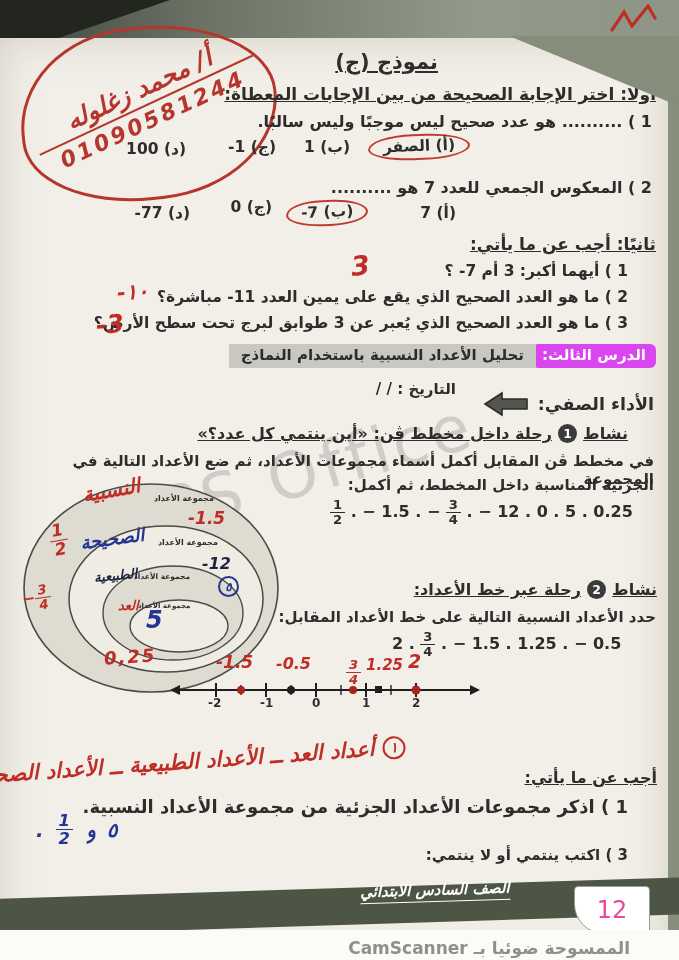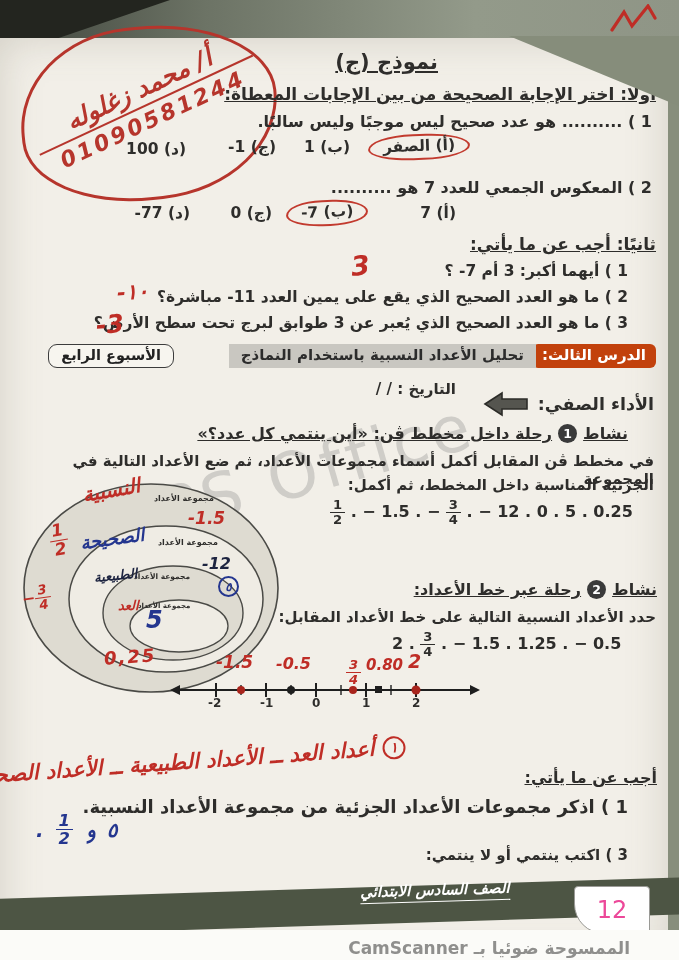--- a/index.html
+++ b/index.html
@@ -31,21 +31,21 @@
   .opt{font-weight:700;color:#2e2d2b;font-size:15.5px;white-space:nowrap;}
   
   .badge{display:inline-flex;width:19px;height:19px;border-radius:50%;background:#3a3a3a;
     color:#fff;align-items:center;justify-content:center;font-size:12.5px;font-weight:700;flex:0 0 19px;}
   
   .frac{display:inline-flex;flex-direction:column;align-items:center;line-height:1.05;
     vertical-align:middle;font-size:.82em;unicode-bidi:isolate;}
   .frac .n{border-bottom:1.5px solid currentColor;padding:0 3px;}
   .frac .d{padding:0 3px;}
   
-  .pill-dark{background:#c2410c;color:#fff;font-weight:700;border-radius:6px;padding:2px 10px 4px;}
+  .pill-dark{background:#d946ef;color:#fff;font-weight:700;border-radius:6px;padding:2px 10px 4px;}
   .band-lite{background:#c9c7c1;color:#2c2c2c;font-weight:700;padding:2px 12px 4px;}
   .week-box{border:1.6px solid #3c3c3c;border-radius:9px;background:#f7f5ef;
     color:#222;font-weight:700;padding:2px 12px 4px;}
   .hw-bracket{border:1.3px solid #6f6f6f;border-radius:3px 6px 6px 3px;padding:3px 12px 5px;
     clip-path:polygon(3.5% 0,100% 0,100% 100%,3.5% 100%,0 50%);background:#f2efe8;}
   .watermark{color:rgba(125,125,125,.30);font-size:64px;font-weight:400;
     transform:rotate(-16deg);letter-spacing:4px;white-space:nowrap;}
   .stamp{border:3px solid #b6352c;border-radius:46% 54% 50% 50%/58% 46% 58% 42%;
     transform:rotate(-6deg);}
   .stamp-inner{transform:rotate(-19deg);color:#b6352c;text-align:center;}
@@ -100,40 +100,39 @@
   <div class="abs print" style="right:16px;top:140px;font-size:16px;">2 ) المعكوس الجمعي للعدد 7 هو ..........</div>
 
   <div class="abs opt" style="right:212px;top:166px;">
     <span>(أ)</span>
     <span class="ltr">7</span>
   </div>
   <div class="abs opt circ" style="right:300px;top:162px;">
     <span>(ب)</span>
     <span class="ltr">-7</span>
   </div>
-  <div class="abs opt" style="right:396px;top:166px;">
+  <div class="abs opt" style="right:396px;top:160px;">
     <span>(ج)</span>
     <span class="ltr">0</span>
   </div>
   <div class="abs opt" style="right:478px;top:166px;">
     <span>(د)</span>
     <span class="ltr">-77</span>
   </div>
 
   <div class="abs print und" style="right:12px;top:196px;font-size:17px;">ثانيًا: أجب عن ما يأتي:</div>
   <div class="abs print" style="right:40px;top:224px;font-size:15.5px;">1 ) أيهما أكبر: 3 أم 7- ؟</div>
   <div class="abs hand redink ltr" style="right:298px;top:212px;font-size:27px;transform:rotate(-6deg);">3</div>
   <div class="abs print" style="right:40px;top:250px;font-size:15.5px;">2 ) ما هو العدد الصحيح الذي يقع على يمين العدد 11- مباشرة؟</div>
   <div class="abs hand redink ltr" style="right:520px;top:242px;font-size:21px;transform:rotate(-4deg);">-١٠</div>
   <div class="abs print" style="right:40px;top:276px;font-size:15.5px;">3 ) ما هو العدد الصحيح الذي يُعبر عن 3 طوابق لبرج تحت سطح الأرض؟</div>
   <div class="abs hand redink ltr" style="right:544px;top:272px;font-size:25px;transform:rotate(-5deg);">-3</div>
 
   <div class="abs pill-dark" style="right:12px;top:306px;font-size:15px;">الدرس الثالث:</div>
   <div class="abs band-lite" style="right:132px;top:306px;font-size:15px;">تحليل الأعداد النسبية باستخدام النماذج</div>
-  <div class="abs week-box" style="right:494px;top:306px;font-size:14.5px;">الأسبوع الرابع</div>
   <div class="abs print" style="right:212px;top:342px;font-size:15px;margin-left:30px;">التاريخ :      /      /</div>
 
   <div class="abs" style="right:14px;top:352px;display:flex;align-items:center;gap:8px;">
     <span class="print" style="font-size:17.5px;">الأداء الصفي:</span>
     <svg width="48" height="28" viewBox="0 0 48 28">
       <path d="M3 14 L20 3 L20 9 L45 9 L45 19 L20 19 L20 25 Z" fill="#55554f" stroke="#2c2c28" stroke-width="1.6"></path>
     </svg>
   </div>
 
   <div class="abs" style="right:40px;top:386px;display:flex;align-items:center;gap:6px;">
@@ -226,21 +225,21 @@
     <span class="abs print ltr" style="left:92px;top:46px;font-size:12px;">-1</span>
     <span class="abs print ltr" style="left:144px;top:46px;font-size:12px;">0</span>
     <span class="abs print ltr" style="left:194px;top:46px;font-size:12px;">1</span>
     <span class="abs print ltr" style="left:244px;top:46px;font-size:12px;">2</span>
     <span class="abs hand redink ltr" style="left:48px;top:2px;font-size:17px;">-1.5</span>
     <span class="abs hand redink ltr" style="left:108px;top:4px;font-size:16px;">-0.5</span>
     <span class="abs hand redink frac" style="left:178px;top:8px;font-size:13px;">
       <span class="n">3</span>
       <span class="d">4</span>
     </span>
-    <span class="abs hand redink ltr" style="left:198px;top:6px;font-size:15px;">0.80</span>
+    <span class="abs hand redink ltr" style="left:198px;top:6px;font-size:15px;">1.25</span>
     <span class="abs hand redink ltr" style="left:240px;top:0px;font-size:19px;">2</span>
   </div>
 
 
   <div class="abs hand redink" style="right:262px;top:712px;font-size:21px;transform:rotate(-4deg);white-space:nowrap;display:flex;align-items:center;gap:8px;">
     <span style="border:2px solid #bf2d26;border-radius:50%;width:19px;height:19px;display:inline-flex;align-items:center;justify-content:center;font-size:14px;flex:0 0 19px;">١</span>
     <span>أعداد العد ــ الأعداد الطبيعية ــ الأعداد الصحيحة</span>
   </div>
 
   <div class="abs print und" style="right:11px;top:730px;font-size:16px;">أجب عن ما يأتي:</div>

